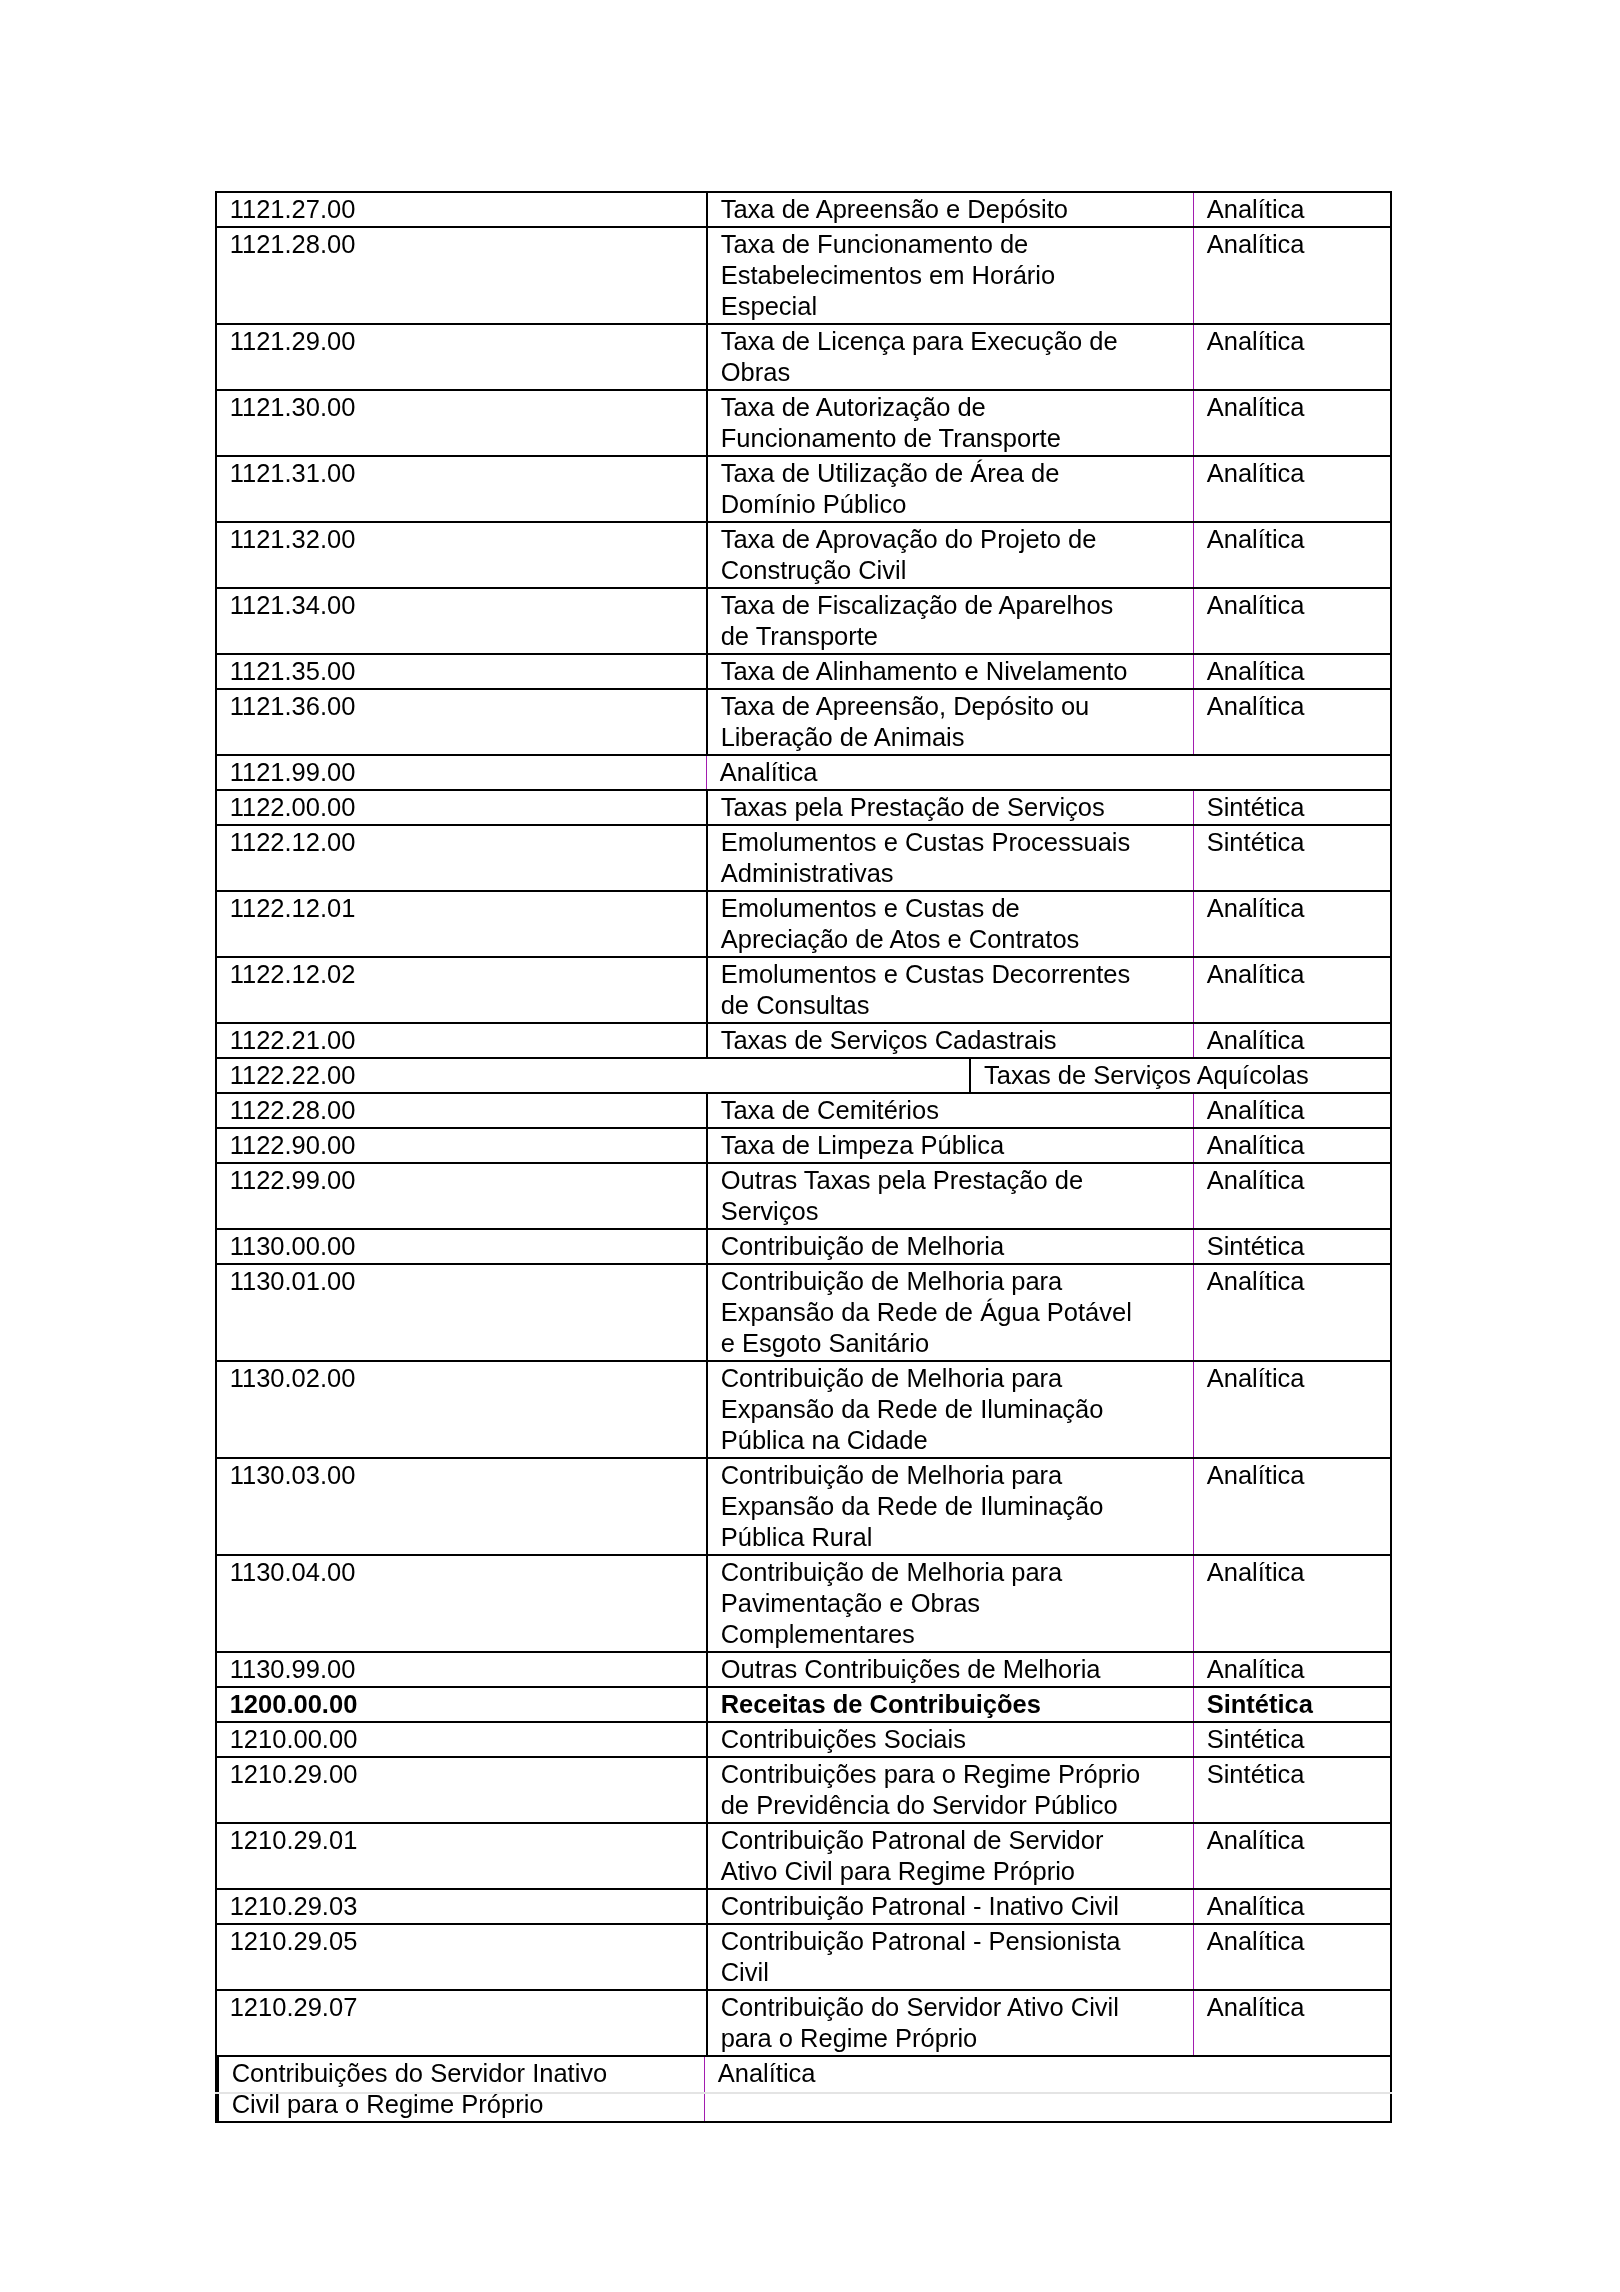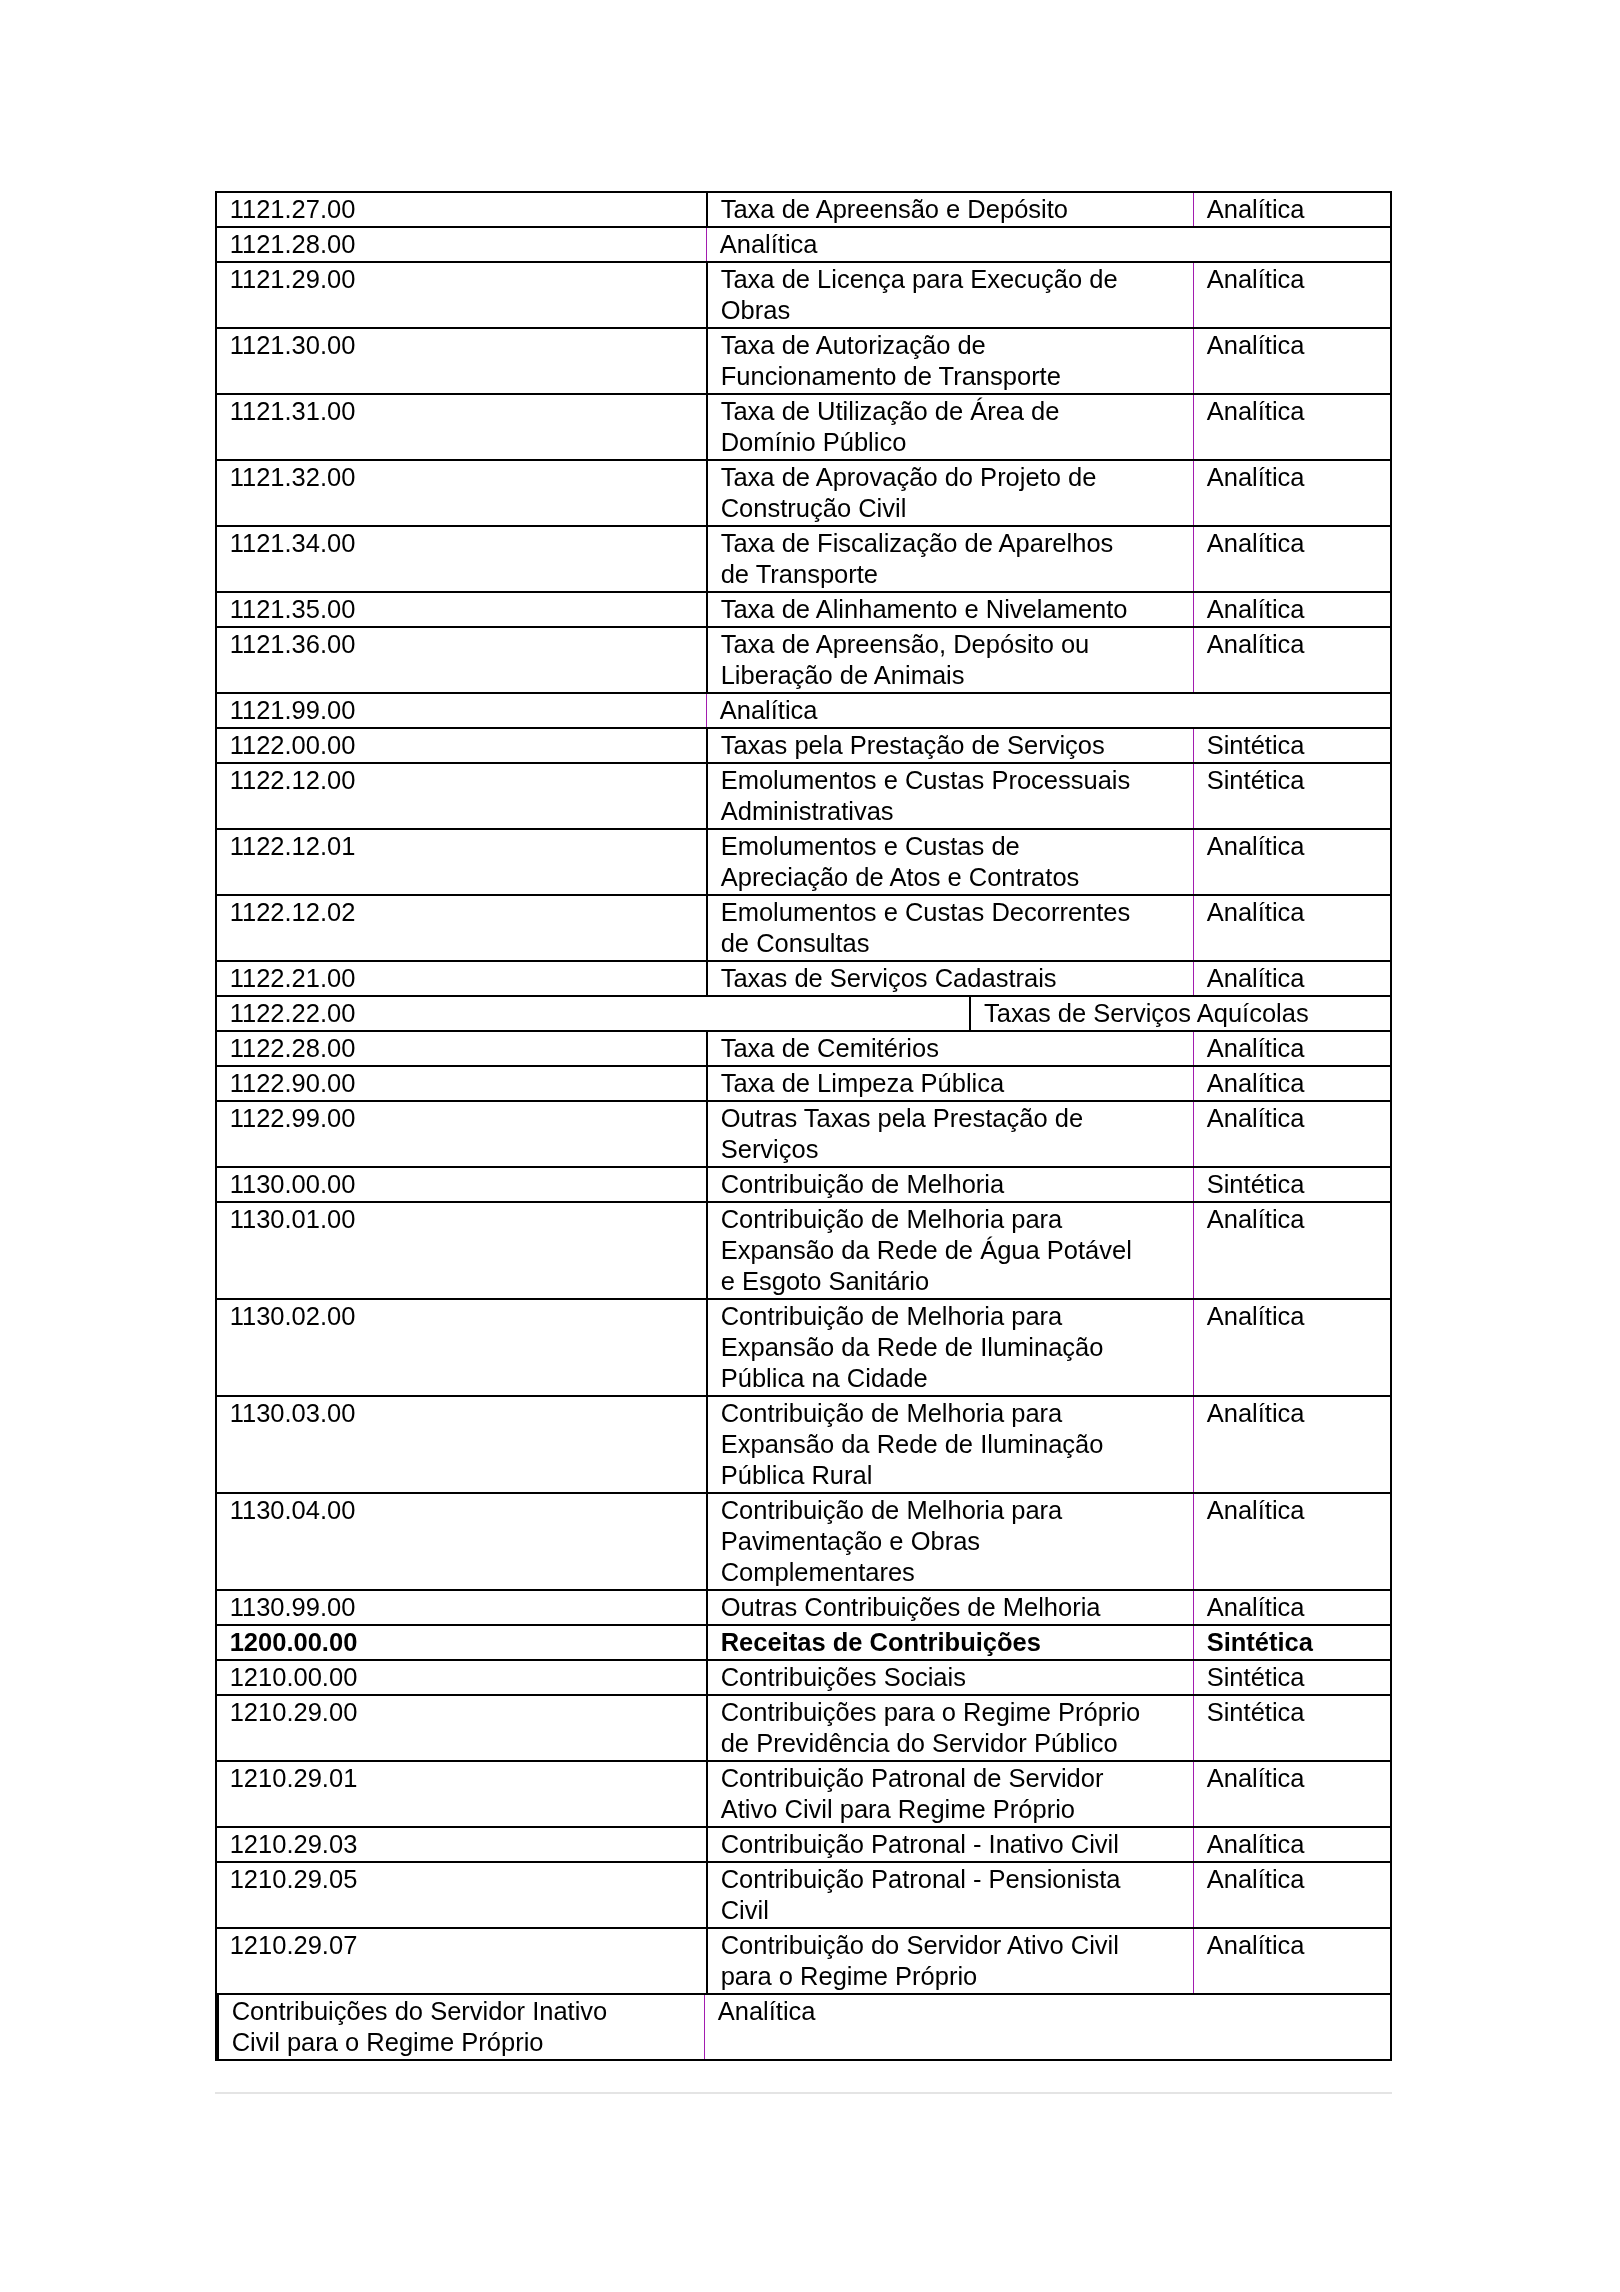--- a/index.html
+++ b/index.html
@@ -58,20 +58,23 @@
 
 <div class="revenue-table" id="revenue-table">
   <div class="row">
     <div class="cell code">1121.27.00</div>
     <div class="cell desc">Taxa de Apreensão e Depósito</div>
     <div class="cell type">Analítica</div>
   </div>
 
   <div class="row">
     <div class="cell code">1121.28.00</div>
+    <div class="cell desc">Taxa de Funcionamento de
+Estabelecimentos em Horário
+Especial</div>
     <div class="cell type">Analítica</div>
   </div>
 
   <div class="row">
     <div class="cell code">1121.29.00</div>
     <div class="cell desc">Taxa de Licença para Execução de
 Obras</div>
     <div class="cell type">Analítica</div>
   </div>
 

